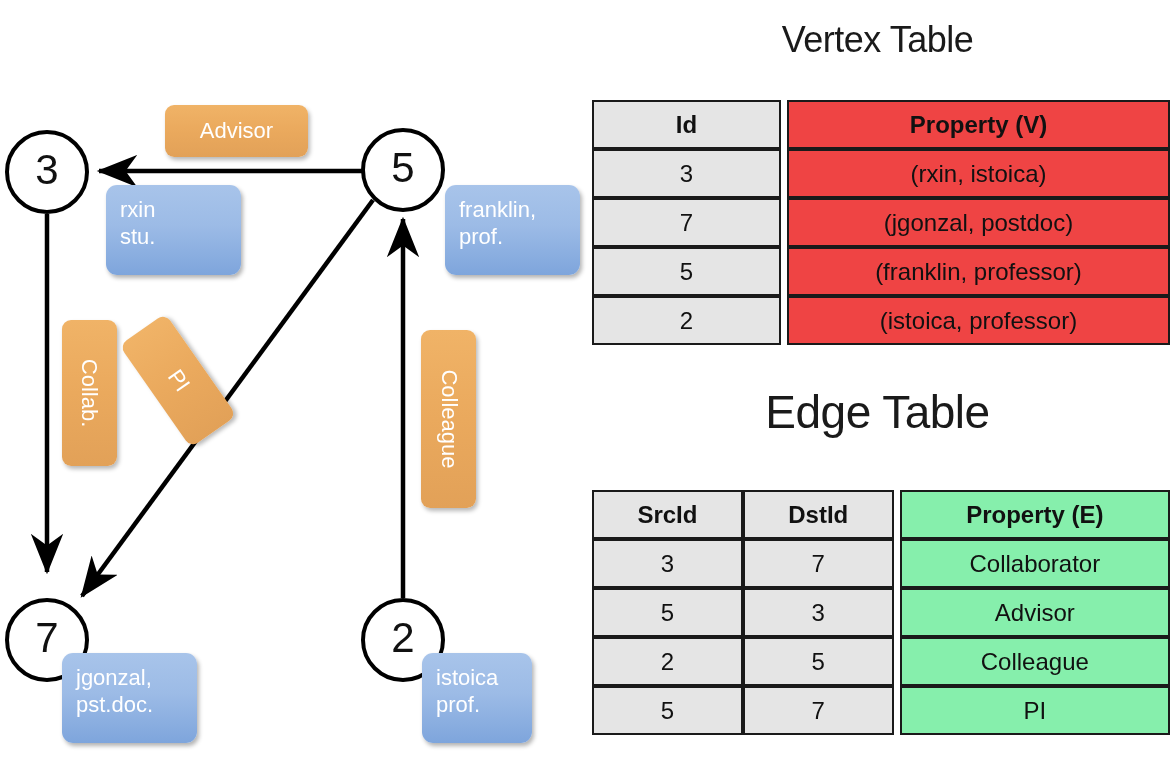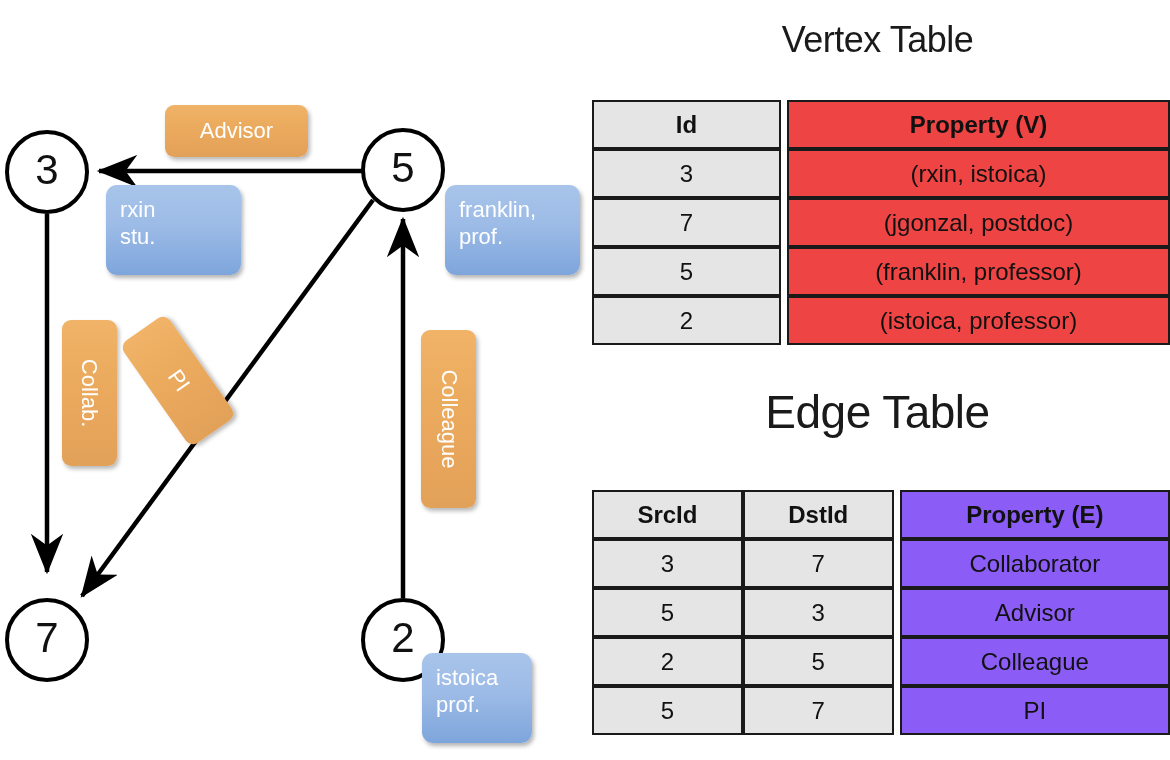--- a/index.html
+++ b/index.html
@@ -131,21 +131,21 @@
   .tbl th { font-weight: 700; }
   .tbl .spacer { border: none; background: transparent; width: 6px; }
 
   #vertex-table { left: 592px; top: 100px; }
   #vertex-table .c-id   { width: 186px; }
   #vertex-table .c-prop { width: 380px; background: #ef4444; }
 
   #edge-table { left: 592px; top: 490px; }
   #edge-table .c-src  { width: 148px; }
   #edge-table .c-dst  { width: 148px; }
-  #edge-table .c-prop { width: 268px; background: #8b5cf6; margin-left: 40px; }
+  #edge-table .c-prop { width: 268px; background: #86efac; margin-left: 40px; }
 </style>
 </head>
 <body>
 
 <div id="graph-panel">
 
 
   <svg id="edges-svg" viewBox="0 0 585 760" xmlns="http://www.w3.org/2000/svg">
     <defs>
       <marker id="arrowhead" markerWidth="10" markerHeight="10" refX="8.5" refY="3.6" orient="auto" markerUnits="strokeWidth">
@@ -178,20 +178,24 @@
   <div class="prop-box" style="left:62px; top:185px; width:135px; height:90px;margin-left:44px;">
     <div>rxin</div>
     <div>stu.</div>
   </div>
 
   <div class="prop-box" style="left:422px; top:185px; width:135px; height:90px;margin-left:23px;">
     <div>franklin,</div>
     <div>prof.</div>
   </div>
 
+  <div class="prop-box" style="left:62px; top:653px; width:135px; height:90px;">
+    <div>jgonzal,</div>
+    <div>pst.doc.</div>
+  </div>
 
   <div class="prop-box" style="left:422px; top:653px; width:110px; height:90px;">
     <div>istoica</div>
     <div>prof.</div>
   </div>
 
   <div class="edge-label" style="left:165px; top:105px; width:143px; height:52px;">
     <span>Advisor</span>
   </div>
 

